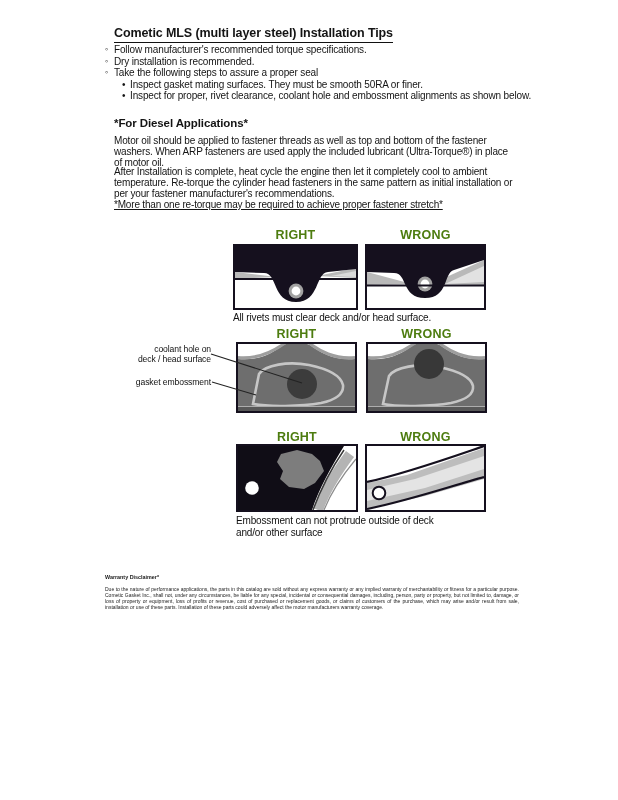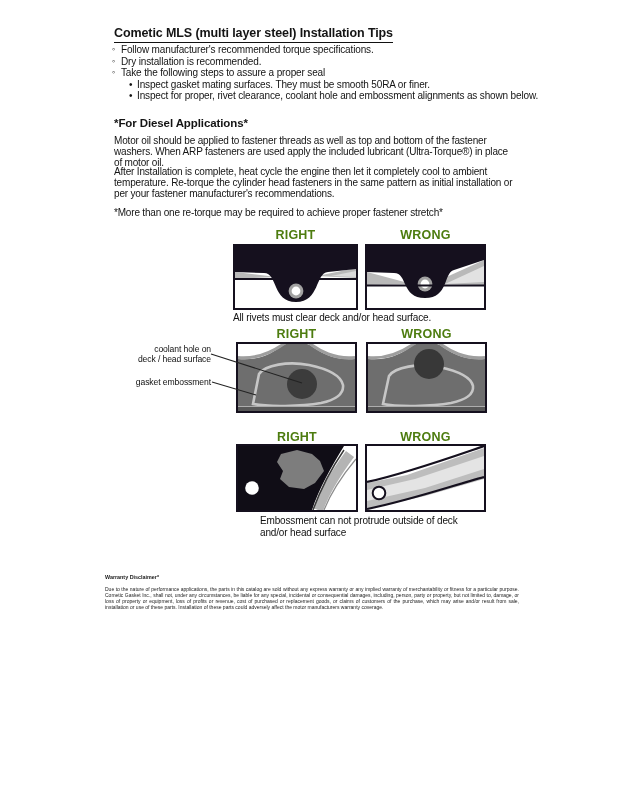--- a/index.html
+++ b/index.html
@@ -2,48 +2,48 @@
 <html><head>
 <meta charset="utf-8">
 <style>
   html,body{margin:0;padding:0;background:#ffffff;}
   #page{position:relative;width:618px;height:612px;background:#ffffff;overflow:hidden;
         font-family:"Liberation Sans","DejaVu Sans",sans-serif;color:#141414;}
   .abs{position:absolute;}
   
   .title{left:114px;top:26px;font-size:12.5px;font-weight:bold;letter-spacing:-0.1px;
          border-bottom:1.6px solid #111;padding-bottom:2px;white-space:nowrap;}
-  .tips{left:112px;top:44px;width:440px;font-size:10px;line-height:11.6px;letter-spacing:-0.15px;}
+  .tips{left:105px;top:44px;width:440px;font-size:10px;line-height:11.6px;letter-spacing:-0.15px;}
   .tip-row{white-space:nowrap;}
   .tip-row .marker{display:inline-block;width:9px;font-size:9px;vertical-align:top;}
   .tip-sub{margin-left:17px;}
   .tip-sub .marker{width:8px;font-size:10px;}
   .diesel-head{left:114px;top:117px;font-size:11.5px;font-weight:bold;letter-spacing:-0.1px;text-align:right;}
   .para{left:114px;width:400px;font-size:10px;line-height:11.2px;letter-spacing:-0.18px;}
-  .p1{top:135px;} .p2{top:166px;} .p3{top:207px;white-space:nowrap;}
+  .p1{top:135px;} .p2{top:166px;} .p3{top:199px;white-space:nowrap;text-decoration:underline;}
   
   .dlabel{font-size:12.5px;font-weight:bold;letter-spacing:0.2px;text-align:center;color:#4d7c0f;}
   .r1-right-label{left:233px;top:228px;width:125px;}
   .r1-wrong-label{left:365px;top:228px;width:121px;}
   .r2-right-label{left:236px;top:327px;width:121px;}
   .r2-wrong-label{left:366px;top:327px;width:121px;}
   .r3-right-label{left:236px;top:430px;width:122px;}
   .r3-wrong-label{left:365px;top:430px;width:121px;}
   .dbox{border:2px solid #15101e;box-sizing:border-box;background:#fff;}
   .dbox svg{display:block;width:100%;height:100%;}
   .b1r{left:233px;top:244px;width:125px;height:66px;}
   .b1w{left:365px;top:244px;width:121px;height:66px;}
   .b2r{left:236px;top:342px;width:121px;height:71px;}
   .b2w{left:366px;top:342px;width:121px;height:71px;}
   .b3r{left:236px;top:444px;width:122px;height:68px;}
   .b3w{left:365px;top:444px;width:121px;height:68px;}
   .caption{font-size:10px;letter-spacing:-0.15px;color:#111;}
   .cap1{left:233px;top:312px;white-space:nowrap;}
   .cap2{left:236px;top:415px;width:251px;text-align:center;white-space:nowrap;}
-  .cap3{left:236px;top:515px;width:230px;line-height:11.5px;margin-left:24px;}
+  .cap3{left:236px;top:515px;width:230px;line-height:11.5px;}
   .annot{font-size:8.6px;letter-spacing:-0.1px;text-align:right;width:122px;line-height:9.6px;color:#111;}
   .an1{left:89px;top:345px;}
   .an2{left:89px;top:378px;}
   .leader-svg{left:205px;top:349px;width:100px;height:50px;z-index:5;}
   
   .disc{left:105px;top:574px;width:414px;font-size:5px;line-height:6px;letter-spacing:0;
         text-align:justify;color:#222;}
   .disc p{margin:0 0 6px 0;}
   .disc .dh{font-weight:bold;font-size:5.4px;}
   .footer-code{left:386px;top:755px;font-size:13.5px;letter-spacing:0.4px;color:#8b5cf6;}
@@ -171,21 +171,21 @@
       <polygon points="0,37 40,29 117,2 117,33 58,50 0,63" fill="#bdbdbd"></polygon>
       <polygon points="0,44 48,33 117,10 117,23 58,42 0,55" fill="#e4e4e4"></polygon>
       <path d="M0,36 C40,27 82,12 117,0" stroke="#15101e" stroke-width="2.2" fill="none"></path>
       <path d="M0,63 C44,54 87,39 117,31" stroke="#15101e" stroke-width="2.2" fill="none"></path>
       <circle cx="12" cy="47" r="6.3" fill="#ffffff" stroke="#15101e" stroke-width="2"></circle>
     </svg>
   </div>
 
   <div class="abs caption cap3">
     <div>Embossment can not protrude outside of deck</div>
-    <div>and/or head surface</div>
+    <div>and/or other surface</div>
   </div>
 
   <div class="abs disc">
     <p class="dh">Warranty Disclaimer*</p>
     <p>Due to the nature of performance applications, the parts in this catalog are sold without any express warranty or any implied warranty of merchantability or fitness for a particular purpose.  Cometic Gasket Inc., shall not, under any circumstances, be liable for any special, incidental or consequential damages, including, person, party or property, but not limited to, damage, or loss of property or equipment, loss of profits or revenue, cost of purchased or replacement goods, or claims of customers of the purchase, which may arise and/or result from sale, installation or use of these parts.  Installation of these parts could adversely affect the motor manufacturers warranty coverage.</p>
     <p><span>VENUE-The agreed upon venue, in the event of dispute whatsoever between the parties, whether instituted by either party, including, but not limited to, contract terms, payment terms, delivery, type, defects, sufficiency of product, shall be the Court of Common Pleas, Lake County, Ohio or the Painesville Municipal Court, Lake County, Ohio, depending on the amount in controversy.</span><br>
       <span>This agreement shall be governed by and construed under the laws of the State of Ohio.</span></p>
     <p>All prices and terms are subject to change without notice.</p>
     <p>Terms COD- Secured with a completed dealer/jobber application on File, COD-Company check with a current credit card number on file.  Open accounts may be established by well rated firms.  A credit application is available upon request.  Open accounts are due payable Net 30 days from date of invoice.  No statement will be sent.  If an account becomes 60 or more days past due, it is subject to being placed on credit hold.  No orders will be shipped or new orders accepted until past due balance is paid.  If an account becomes 90 or more days past due, it is subject to being placed for collections.  All costs of collection are the responsibility of the customer, including attorney fees, court costs, and other expenses of litigation.</p>
     <p>Returns- Authorized (RGA) must be obtained in advance on all returns.  A packing slip or invoice number must accompany the merchandise.  No returns after 30 days from invoice date.  All returns are subject to a 25% restocking charge.  All custom designed and custom manufactured gaskets are non-returnable.</p>

